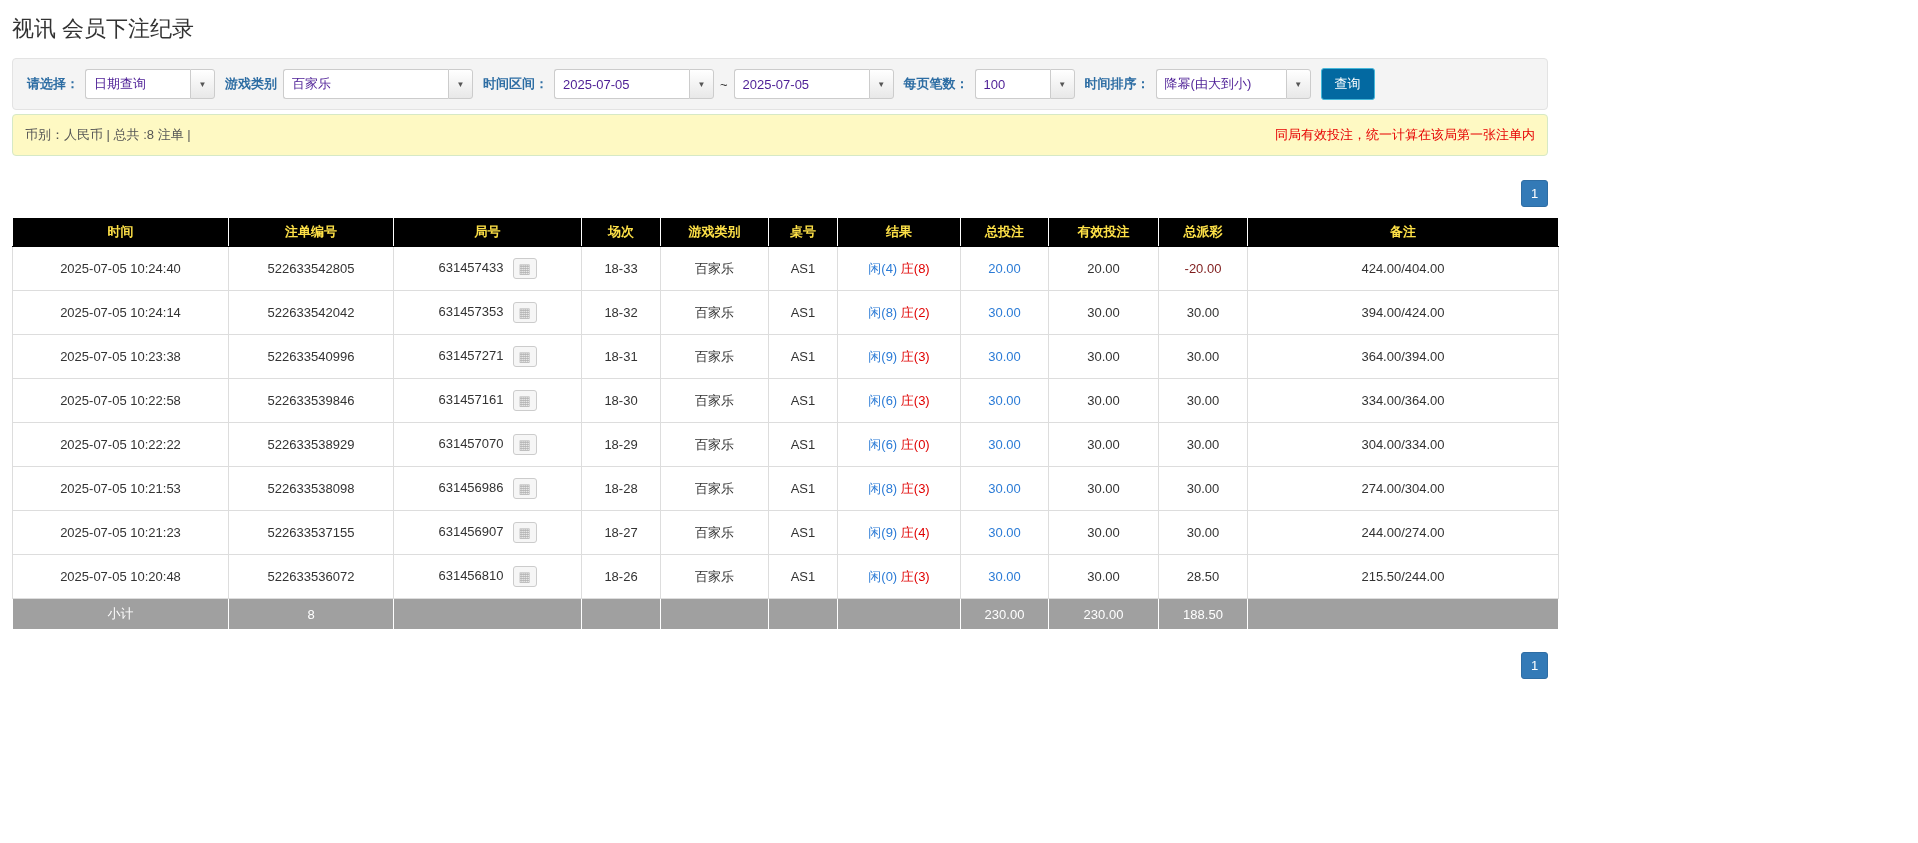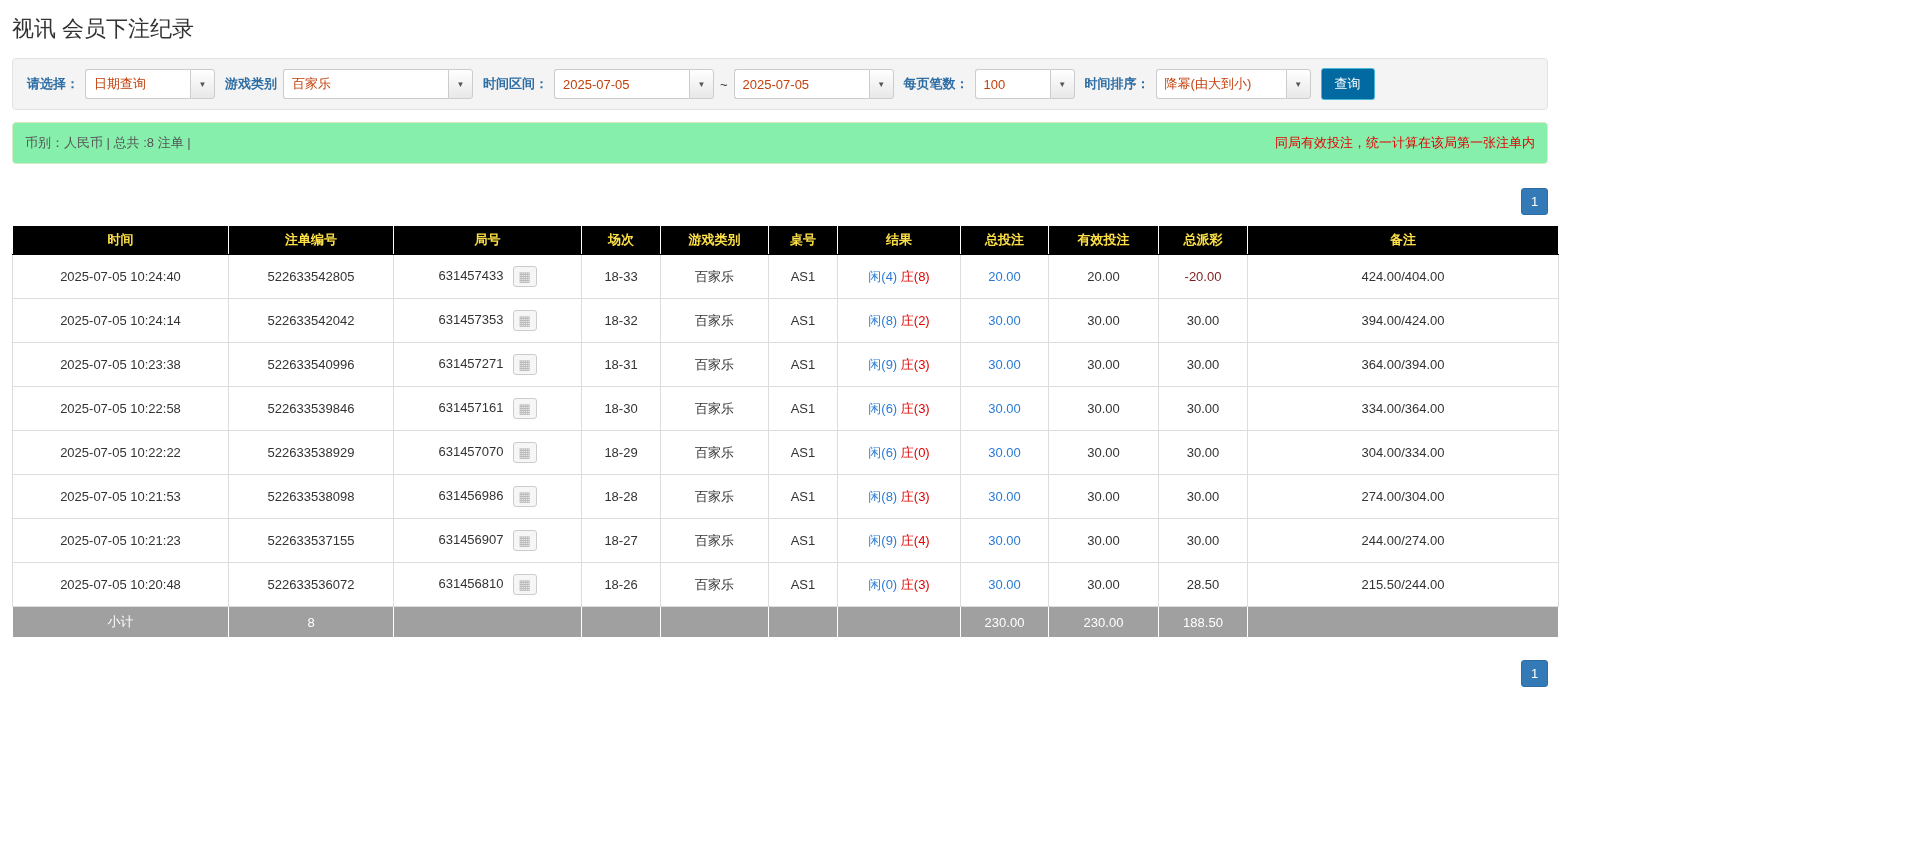--- a/index.html
+++ b/index.html
@@ -30,21 +30,21 @@
   .filter-label:first-child { margin-left: 2px; }
   .tilde { margin: 0 6px; color: #333; }
   .combo { display: inline-flex; height: 30px; vertical-align: middle; }
   .combo input {
     height: 30px;
     border: 1px solid #ccc;
     border-right: none;
     border-radius: 3px 0 0 3px;
     padding: 0 8px;
     font-size: 13px;
-    color: #c2410c;
+    color: #4c1d95;
     background: #fff;
     font-family: inherit;
     outline: none;
   }
   .combo .arrow-btn {
     width: 25px; height: 30px;
     border: 1px solid #ccc;
     border-radius: 0 3px 3px 0;
     background: linear-gradient(#ffffff, #e8e8e8);
     color: #555;
@@ -61,22 +61,22 @@
     color: #fff;
     font-size: 13px;
     padding: 6px 13px;
     border-radius: 3px;
     cursor: pointer;
     font-family: inherit;
   }
 
   
   .alert-bar {
-    margin-top: 12px;
-    background: #86efac;
+    margin-top: 4px;
+    background: #fef9c3;
     border: 1px solid #d6e9c6;
     border-radius: 4px;
     padding: 11px 12px;
     display: flex;
     justify-content: space-between;
     align-items: center;
   }
   .alert-left  { color: #555; }
   .alert-right { color: #e60000; }
 

